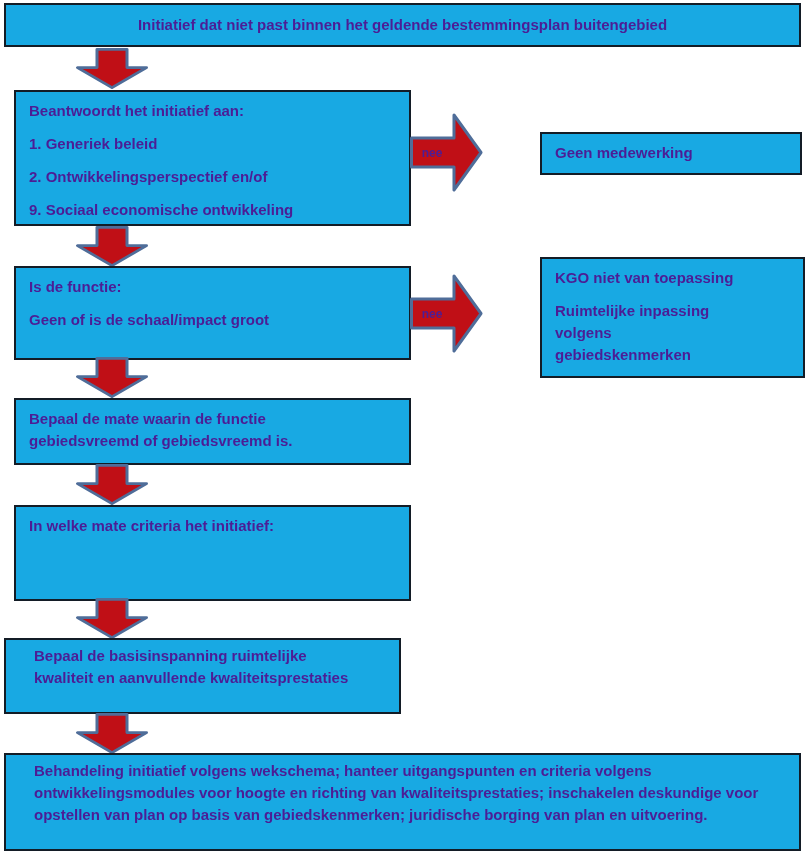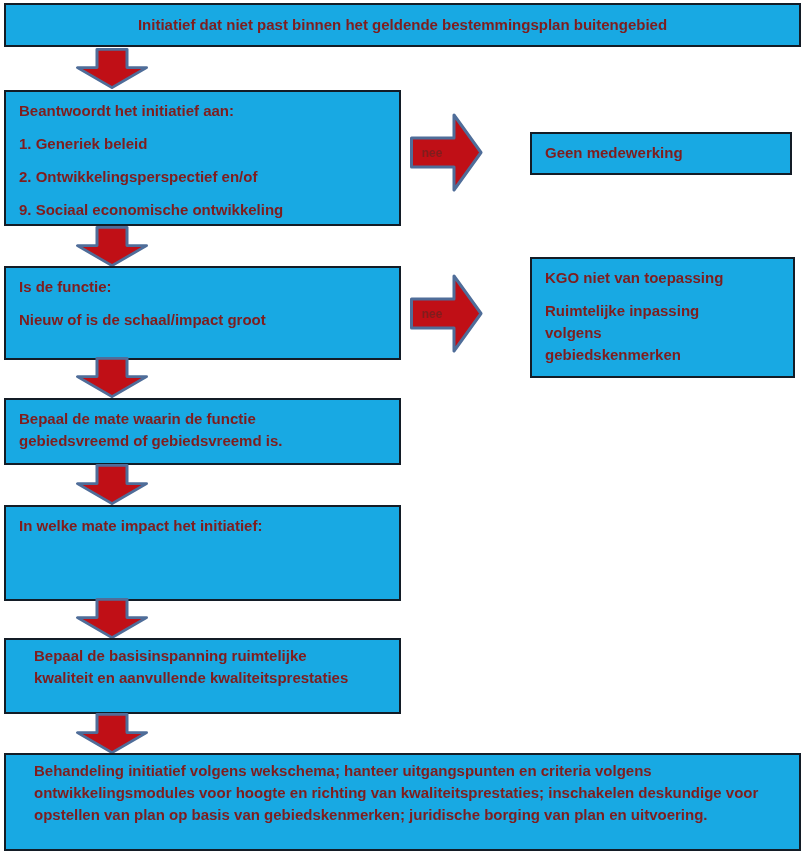--- a/index.html
+++ b/index.html
@@ -1,27 +1,27 @@
 <!DOCTYPE html>
 <html style="--box-fill: #18a9e3; --box-border: #131c26; --arrow-fill: #c00f16; --arrow-outline: #4f6d99; --text: #ffffff;"><head>
 <meta charset="utf-8">
 <style>
   html,body { margin:0; padding:0; background:#ffffff; }
   .canvas {
     position:relative; width:809px; height:856px; background:#ffffff;
-    font-family:"Liberation Sans", sans-serif; font-weight:bold; color:#7f1d1d;
+    font-family:"Liberation Sans", sans-serif; font-weight:bold; color:#4c1d95;
     overflow:hidden;
   }
   .box {
     position:absolute; box-sizing:border-box;
     background:var(--box-fill,#18a9e3); border:2px solid var(--box-border,#131c26);
     font-size:15px; line-height:22px;
   }
   .box p { margin:0 0 11px 0; }
-  .pad { padding:8px 13px; }
+  .pad { padding:8px 13px;margin-left:10px; }
   .pad-sm { padding:5px 28px; }
   .title-box {
     left:4px; top:3px; width:797px; height:44px;
     display:flex; align-items:center; justify-content:center; text-align:center;
   }
   .left-col { left:4px; width:397px; }
   .darr { position:absolute; left:76px; width:72px; height:41px; }
   .darr polygon, .nee svg polygon {
     fill:var(--arrow-fill,#c00f16); stroke:var(--arrow-outline,#4f6d99);
     stroke-width:3; stroke-linejoin:round;
@@ -67,21 +67,21 @@
   <div class="box pad" style="left:530px;top:132px;width:262px;height:43px">
     <p>Geen medewerking</p>
   </div>
 
   <svg class="darr" style="top:226px" viewBox="0 0 72 46" preserveAspectRatio="none">
     <polygon points="21,1.5 51,1.5 51,22 70.5,22 36,44.5 1.5,22 21,22"></polygon>
   </svg>
 
   <div class="box left-col pad" style="top:266px;height:94px">
     <p>Is de functie:</p>
-    <p>Nieuw of is de schaal/impact groot</p>
+    <p>Geen of is de schaal/impact groot</p>
   </div>
 
   <div class="nee" style="top:274px">
     <svg viewBox="0 0 73 79" preserveAspectRatio="none">
       <polygon points="1.5,25 44,25 44,2 71,39.5 44,77 44,54 1.5,54"></polygon>
     </svg>
     <span class="nee-label">nee</span>
   </div>
 
   <div class="box pad" style="left:530px;top:257px;width:265px;height:121px">
@@ -95,21 +95,21 @@
 
   <div class="box left-col pad" style="top:398px;height:67px">
     <p class="w-narrow-330">Bepaal de mate waarin de functie gebiedsvreemd of gebiedsvreemd is.</p>
   </div>
 
   <svg class="darr" style="top:464px" viewBox="0 0 72 46" preserveAspectRatio="none">
     <polygon points="21,1.5 51,1.5 51,22 70.5,22 36,44.5 1.5,22 21,22"></polygon>
   </svg>
 
   <div class="box left-col pad" style="top:505px;height:96px">
-    <p>In welke mate impact het initiatief:</p>
+    <p>In welke mate criteria het initiatief:</p>
   </div>
 
   <svg class="darr" style="top:598px" viewBox="0 0 72 46" preserveAspectRatio="none">
     <polygon points="21,1.5 51,1.5 51,22 70.5,22 36,44.5 1.5,22 21,22"></polygon>
   </svg>
 
   <div class="box left-col pad-sm" style="top:638px;height:76px">
     <p class="w-narrow-320">Bepaal de basisinspanning ruimtelijke kwaliteit en aanvullende kwaliteitsprestaties</p>
   </div>
 

